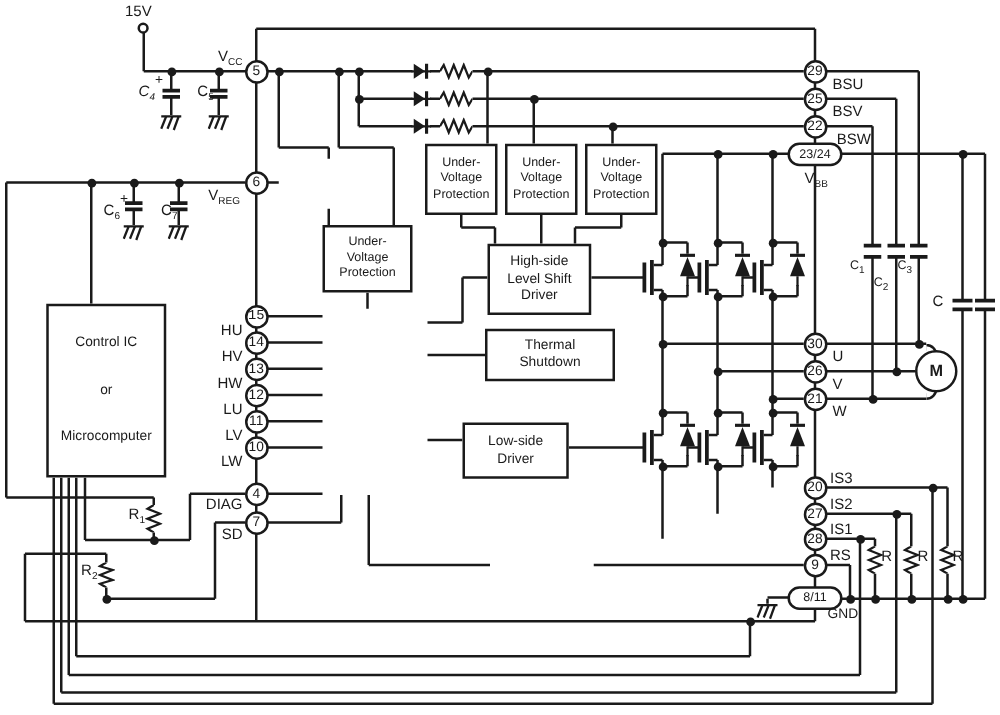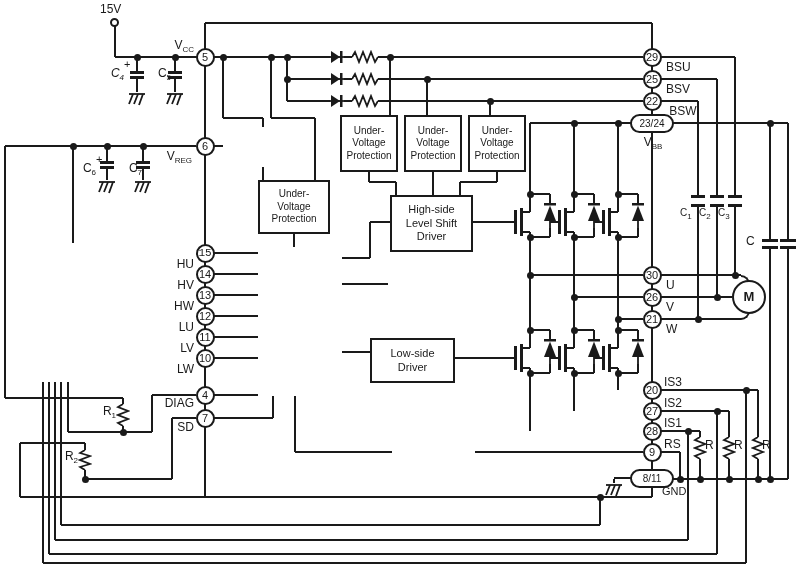--- a/index.html
+++ b/index.html
@@ -49,23 +49,32 @@
   <div class="blk" style="left:468px;top:115px;width:58px;height:57px;font-size:10px">
     <span>Under-</span>
     <span>Voltage</span>
     <span>Protection</span>
   </div>
   <div class="blk" style="left:390px;top:195px;width:83px;height:57px">
     <span>High-side</span>
     <span>Level Shift</span>
     <span>Driver</span>
   </div>
+  <div class="blk" style="left:388px;top:263px;width:104px;height:42px">
+    <span>Thermal</span>
+    <span>Shutdown</span>
+  </div>
   <div class="blk" style="left:370px;top:338px;width:85px;height:45px">
     <span>Low-side</span>
     <span>Driver</span>
+  </div>
+  <div class="blk" style="left:37px;top:243px;width:96px;height:139px;justify-content:space-evenly">
+    <span>Control IC</span>
+    <span>or</span>
+    <span>Microcomputer</span>
   </div>
 
   <div class="motor-circle" style="left:732px;top:280px"></div>
   <div class="arc" style="left:741px;top:275px;width:9px;height:9px;border-top:2px solid #1a1a1a;border-right:2px solid #1a1a1a;border-top-right-radius:9px"></div>
   <div class="arc" style="left:741px;top:311px;width:9px;height:9px;border-bottom:2px solid #1a1a1a;border-right:2px solid #1a1a1a;border-bottom-right-radius:9px"></div>
 
 <div class="w" style="left: 115px; top: 56px; width: 90px; height: 2px;"></div>
     <div class="w" style="left: 214px; top: 56px; width: 116px; height: 2px;"></div>
     <div class="w" style="left: 344px; top: 56px; width: 8px; height: 2px;"></div>
     <div class="w" style="left: 378px; top: 56px; width: 265px; height: 2px;"></div>
@@ -461,20 +470,20 @@
     <div class="lbl" style="left: 662px; top: 486px; width: 34px; text-align: left; font-size: 11px;">GND</div>
     <div class="lbl" style="left: 102px; top: 67px; width: 22px; text-align: right; font-style: italic;"><span>C</span><sub>4</sub></div>
     <div class="lbl" style="left: 124px; top: 59px; width: 10px; text-align: left; font-size: 11px;">+</div>
     <div class="lbl" style="left: 149px; top: 67px; width: 22px; text-align: right;"><span>C</span><sub>5</sub></div>
     <div class="lbl" style="left: 74px; top: 162px; width: 22px; text-align: right;"><span>C</span><sub>6</sub></div>
     <div class="lbl" style="left: 96px; top: 154px; width: 10px; text-align: left; font-size: 11px;">+</div>
     <div class="lbl" style="left: 120px; top: 162px; width: 22px; text-align: right;"><span>C</span><sub>7</sub></div>
     <div class="lbl" style="left: 94px; top: 405px; width: 22px; text-align: right;"><span>R</span><sub>1</sub></div>
     <div class="lbl" style="left: 56px; top: 450px; width: 22px; text-align: right;"><span>R</span><sub>2</sub></div>
     <div class="lbl" style="left: 680px; top: 208px; width: 18px; text-align: left; font-size: 10px;"><span>C</span><sub>1</sub></div>
-    <div class="lbl" style="left: 699px; top: 208px; width: 18px; text-align: left; font-size: 10px;"><span>C</span><sub>2</sub></div>
+    <div class="lbl" style="left: 699px; top: 222px; width: 18px; text-align: left; font-size: 10px;"><span>C</span><sub>2</sub></div>
     <div class="lbl" style="left: 718px; top: 208px; width: 18px; text-align: left; font-size: 10px;"><span>C</span><sub>3</sub></div>
     <div class="lbl" style="left: 746px; top: 235px; width: 12px; text-align: left;">C</div>
     <div class="lbl" style="left: 705px; top: 439px; width: 12px; text-align: left;">R</div>
     <div class="lbl" style="left: 734px; top: 439px; width: 12px; text-align: left;">R</div>
     <div class="lbl" style="left: 762px; top: 439px; width: 12px; text-align: left;">R</div>
     <div class="lbl" style="left: 732px; top: 290px; width: 34px; text-align: center; font-size: 13px; font-weight: bold;">M</div>
   </div>
 
 </body></html>

